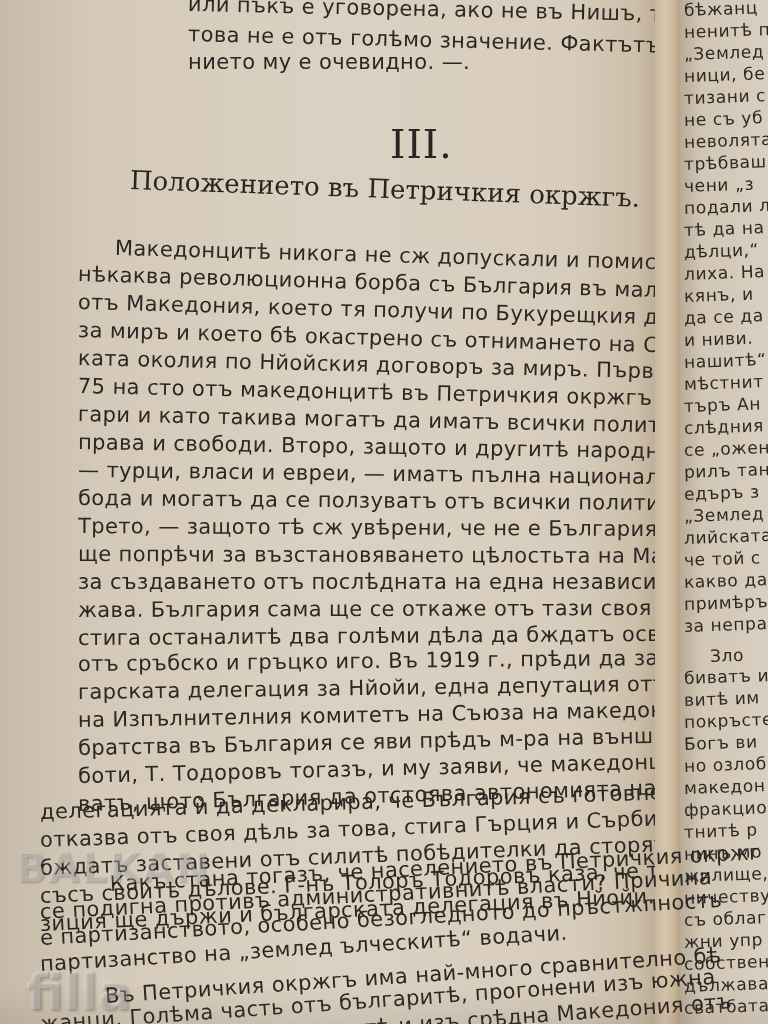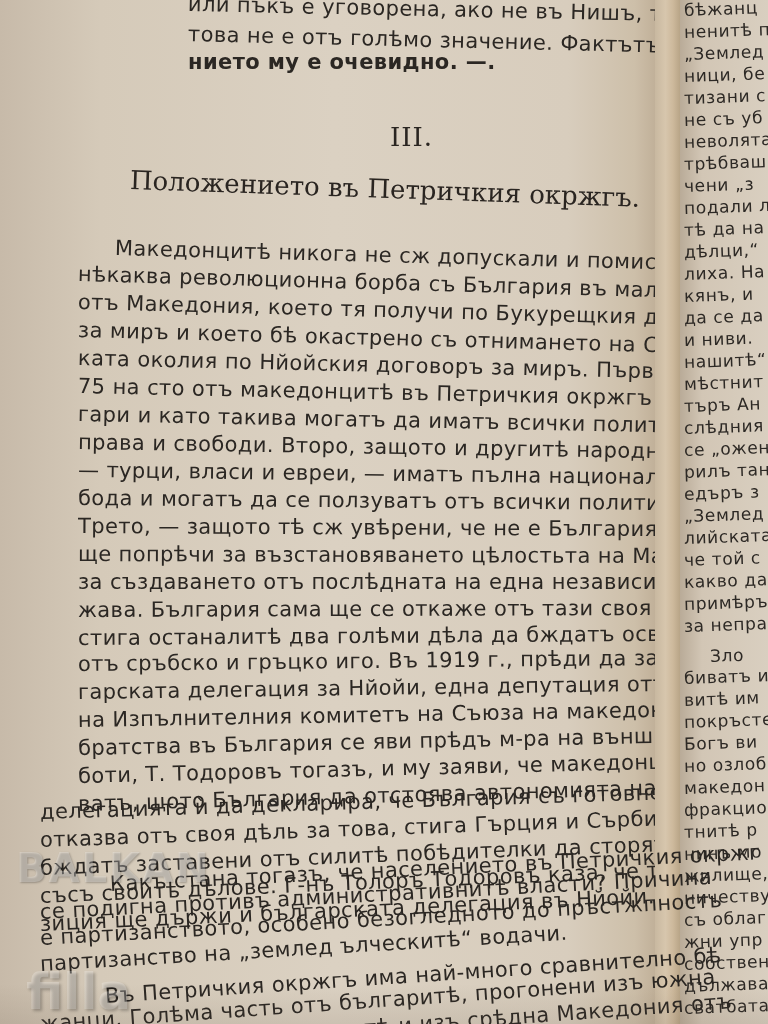--- a/index.html
+++ b/index.html
@@ -49,21 +49,21 @@
       font-size: 21px;
       color: #2b2723;
       letter-spacing: 0.4px;
       transform-origin: left center;
     }
     .chapter-number {
       position: absolute;
       left: 390px;
       top: 122px;
       font-family: "DejaVu Serif", serif;
-      font-size: 26px;
+      font-size: 39px;
       color: #2a2521;
       letter-spacing: 1px;
     }
     .chapter-title {
       position: absolute;
       left: 130px;
       top: 165px;
       font-family: "DejaVu Serif", serif;
       font-size: 26px;
       color: #2a2521;
@@ -132,21 +132,21 @@
     }
   </style>
 </head>
 <body>
 
 <div class="photo">
   <div class="left-page">
 
     <div class="line" style="left:188px; top:-8px; transform:rotate(1.2deg);">или пъкъ е уговорена, ако не въ Нишъ, то въ Българ</div>
     <div class="line" style="left:188px; top:22px; transform:rotate(1.4deg);">това не е отъ голѣмо значение. Фактътъ е на лицѣ; зн</div>
-    <div class="line" style="left:188px; top:50px;font-weight:bold;">нието му е очевидно. —.</div>
+    <div class="line" style="left:188px; top:50px;">нието му е очевидно. —.</div>
 
     <div class="chapter-number">III.</div>
     <div class="chapter-title">Положението въ Петричкия окржгъ.</div>
 
     <div>
       <div class="line" style="left:115px; top:236px; transform:rotate(1.5deg);">Македонцитѣ никога не сж допускали и помисъль</div>
       <div class="line" style="left:78px; top:262px; transform:rotate(1.6deg);">нѣкаква революционна борба съ България въ малкото пар</div>
       <div class="line" style="left:78px; top:290px; transform:rotate(1.5deg);">отъ Македония, което тя получи по Букурещкия догово</div>
       <div class="line" style="left:78px; top:318px; transform:rotate(1.5deg);">за миръ и което бѣ окастрено съ отнимането на Струми</div>
       <div class="line" style="left:78px; top:346px; transform:rotate(1.3deg);">ката околия по Нйойския договоръ за миръ. Първо, защо</div>

